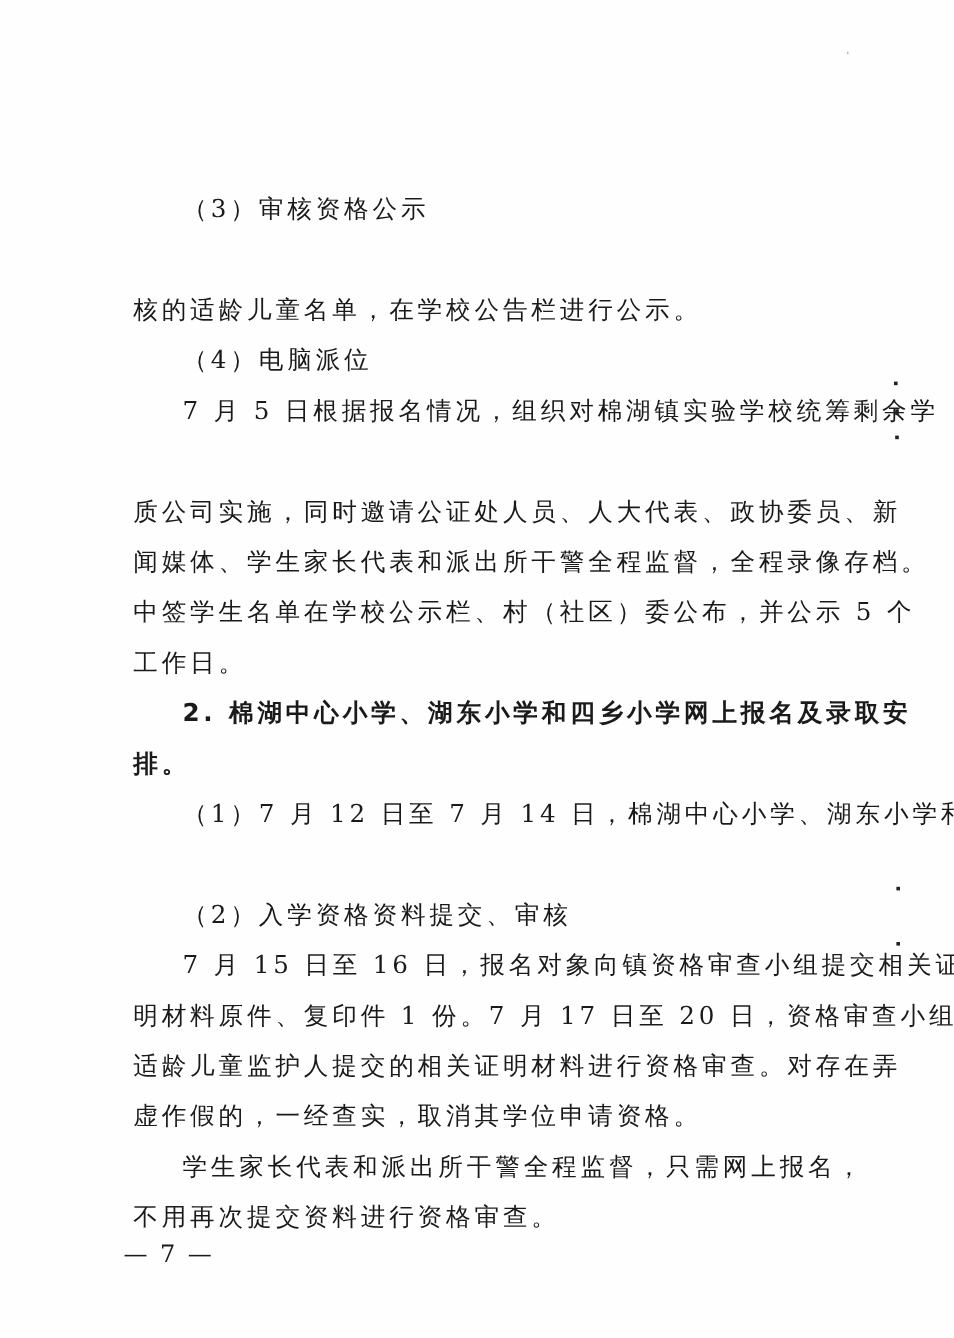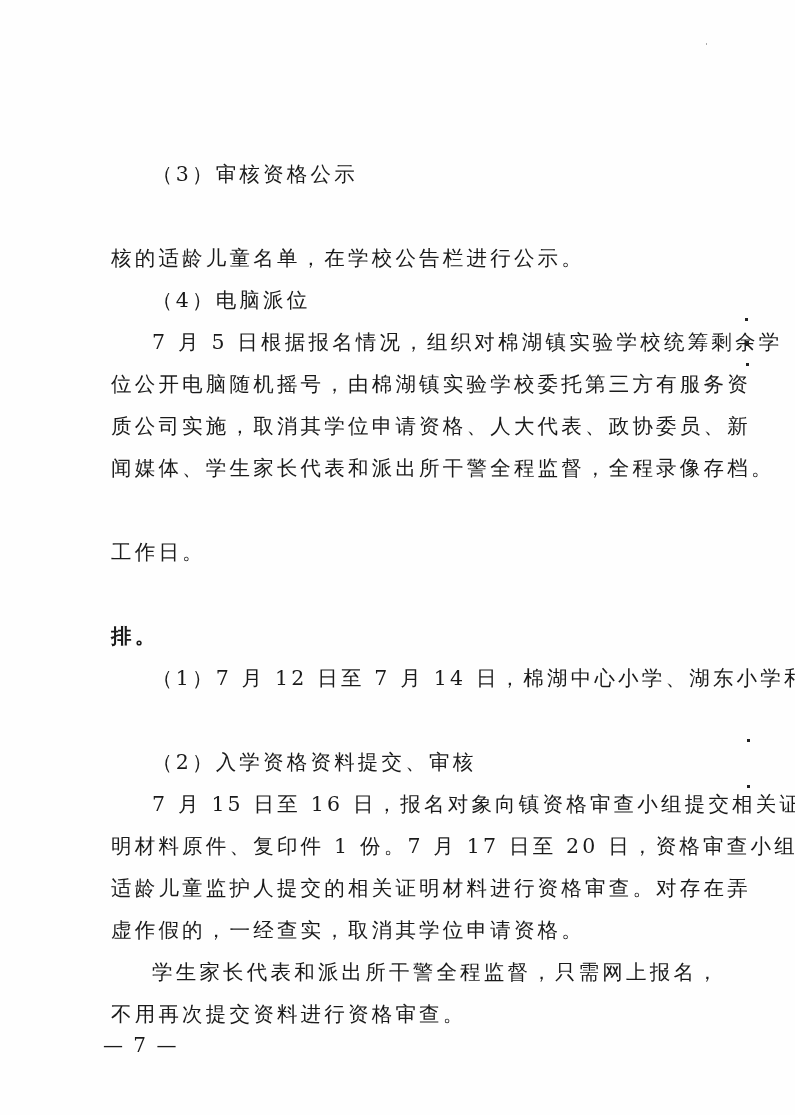--- a/index.html
+++ b/index.html
@@ -17,24 +17,25 @@
 </head>
 <body>
 
 <div class="page">
   <div class="tick"></div>
 
   <div class="line indent" style="top:143px">（3）审核资格公示</div>
   <div class="line" style="top:227px">核的适龄儿童名单，在学校公告栏进行公示。</div>
   <div class="line indent" style="top:269px">（4）电脑派位</div>
   <div class="line indent" style="top:311px">7 月 5 日根据报名情况，组织对棉湖镇实验学校统筹剩余学</div>
-  <div class="line" style="top:353px">位公开电脑随机摇号，由棉湖镇实验学校委托第三方有服务资</div>
-  <div class="line" style="top:395px">质公司实施，取消其学位申请资格、人大代表、政协委员、新</div>
+  <div class="line" style="top:395px">质公司实施，同时邀请公证处人员、人大代表、政协委员、新</div>
   <div class="line" style="top:437px">闻媒体、学生家长代表和派出所干警全程监督，全程录像存档。</div>
+  <div class="line" style="top:479px">中签学生名单在学校公示栏、村（社区）委公布，并公示 5 个</div>
   <div class="line" style="top:521px">工作日。</div>
+  <div class="line indent bold" style="top:563px">2. 棉湖中心小学、湖东小学和四乡小学网上报名及录取安</div>
   <div class="line bold" style="top:605px">排。</div>
   <div class="line indent" style="top:647px">（1）7 月 12 日至 7 月 14 日，棉湖中心小学、湖东小学和</div>
   <div class="line indent" style="top:731px">（2）入学资格资料提交、审核</div>
   <div class="line indent" style="top:773px">7 月 15 日至 16 日，报名对象向镇资格审查小组提交相关证</div>
   <div class="line" style="top:815px">明材料原件、复印件 1 份。7 月 17 日至 20 日，资格审查小组对</div>
   <div class="line" style="top:857px">适龄儿童监护人提交的相关证明材料进行资格审查。对存在弄</div>
   <div class="line" style="top:899px">虚作假的，一经查实，取消其学位申请资格。</div>
   <div class="line indent" style="top:941px">学生家长代表和派出所干警全程监督，只需网上报名，</div>
   <div class="line" style="top:983px">不用再次提交资料进行资格审查。</div>
 

